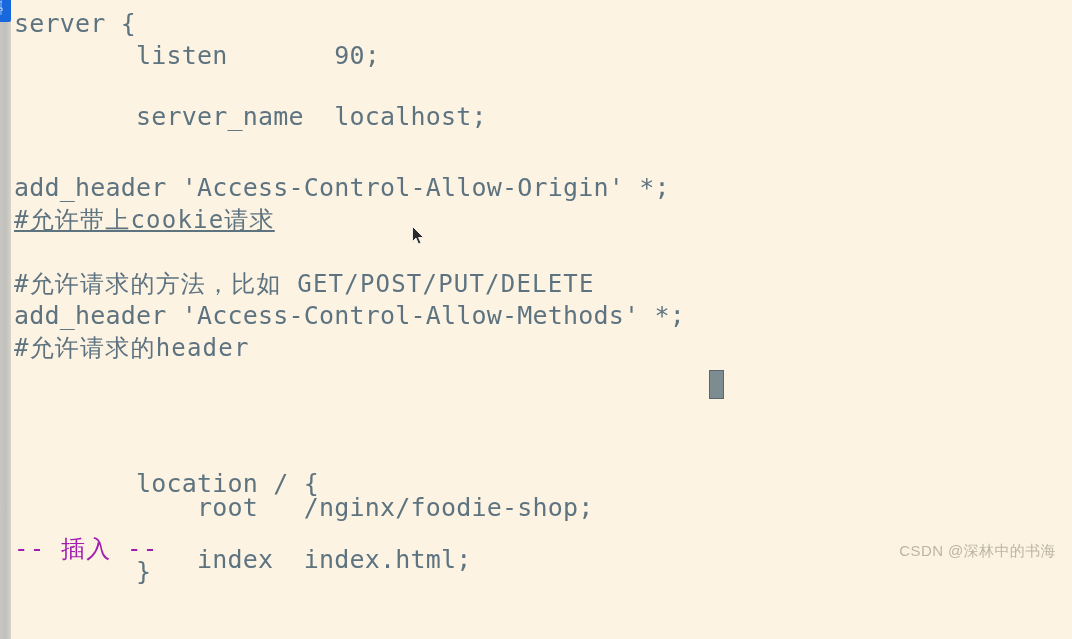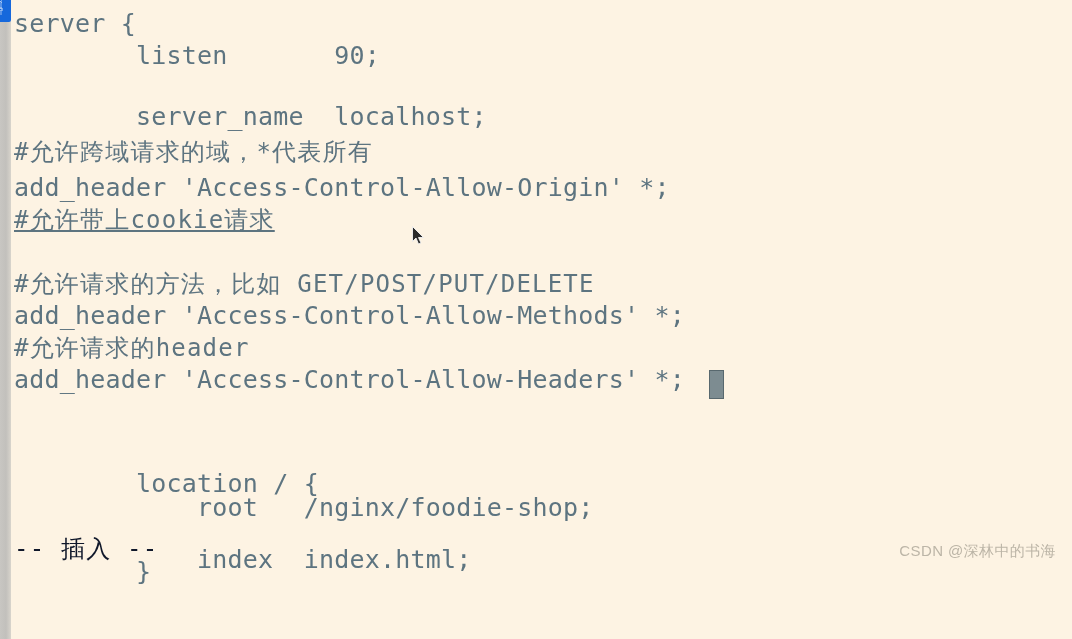--- a/index.html
+++ b/index.html
@@ -87,21 +87,21 @@
   .line.cjk {
     font-size: 24px;
     letter-spacing: 1.2px;
   }
 
   .status-line {
     position: absolute;
     left: 14px;
     bottom: 6px;
     white-space: pre;
-    color: #0f172a;
+    color: #a21caf;
     font-family: "DejaVu Sans Mono", "Liberation Mono", monospace;
     font-size: 24px;
     line-height: 30px;
     letter-spacing: 1.2px;
   }
 
   
   .block-cursor {
     position: absolute;
     width: 15px;
@@ -140,27 +140,25 @@
 <body>
 
 <div id="terminal">
 
   <div class="code-area">
 
   <div class="line" style="top: 8px; left: 3px;">server {</div>
       <div class="line" style="top: 40px; left: 3px;">        listen       90;</div>
       <div class="line" style="top: 72px; left: 3px; margin-top: 29px;">        server_name  localhost;</div>
       <div class="line" style="top: 104px; left: 3px;"></div>
-      <div class="line cjk" style="top: 136px; left: 3px;">#允许跨域请求的域，*代表所有</div>
       <div class="line" style="top: 172px; left: 3px;">add_header 'Access-Control-Allow-Origin' *;</div>
       <div class="line cjk" style="top: 204px; left: 3px; text-decoration: underline;">#允许带上cookie请求</div>
       <div class="line cjk" style="top: 268px; left: 3px;">#允许请求的方法，比如 GET/POST/PUT/DELETE</div>
       <div class="line" style="top: 300px; left: 3px;">add_header 'Access-Control-Allow-Methods' *;</div>
       <div class="line cjk" style="top: 332px; left: 3px;">#允许请求的header</div>
-      <div class="line" style="top: 364px; left: 3px;">add_header 'Access-Control-Allow-Headers' *;</div>
       <div class="line" style="top: 396px; left: 3px;"></div>
       <div class="line" style="top: 428px; left: 3px;"></div>
       <div class="line" style="top: 468px; left: 3px;">        location / {</div>
       <div class="line" style="top: 492px; left: 3px;">            root   /nginx/foodie-shop;</div>
       <div class="line" style="top: 524px; left: 3px; margin-top: 20px;">            index  index.html;</div>
       <div class="line" style="top: 556px; left: 3px;">        }</div>
     </div>
 
   <div class="left-gutter"></div>
 

